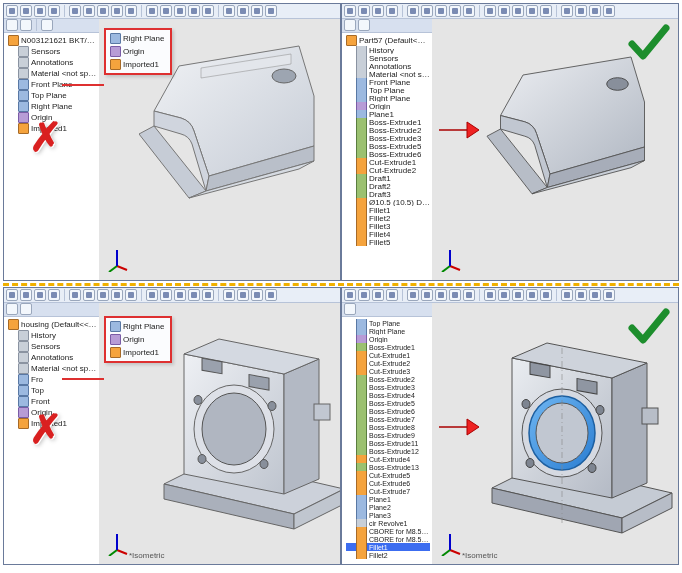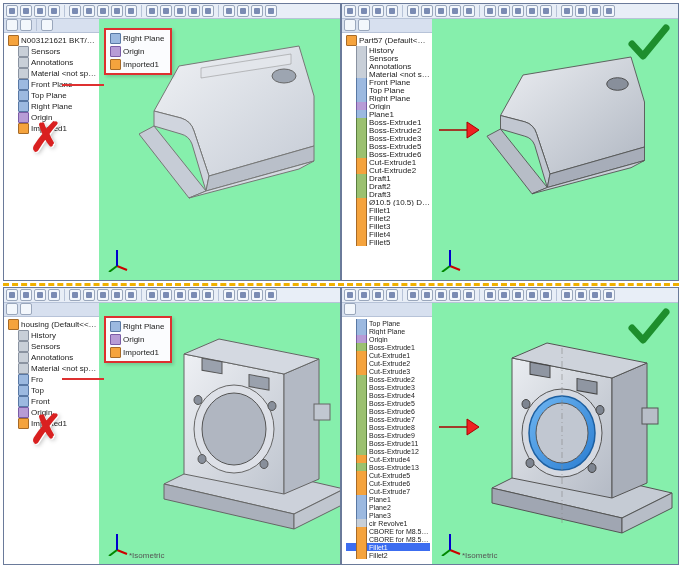--- a/index.html
+++ b/index.html
@@ -22,21 +22,21 @@
   .node .ico{width:9px;height:9px;border:1px solid #8a6b2d;background:#f6c55c;border-radius:1px;flex-shrink:0;}
   .node .ico.gr{background:#9bc170;border-color:#5a7d40;}
   .node .ico.or{background:#f5a33d;border-color:#a66a28;}
   .node .ico.bl{background:#9cb9e0;border-color:#5978a4;}
   .node .ico.pu{background:#b79cd6;border-color:#7a5ca6;}
   .node .ico.gy{background:#c8cfd8;border-color:#8a93a1;}
   .node span{overflow:hidden;text-overflow:ellipsis;}
   .sel{background:#3c6df0;color:#fff;}
   .indent1{padding-left:10px;}
   
-  .viewport{position:absolute;top:14px;bottom:0;right:0;background:#86efac;}
+  .viewport{position:absolute;top:14px;bottom:0;right:0;background:#e5e5e5;}
   .viewport.l1{left:95px;}
   .viewport.l2{left:90px;}
   .triad{position:absolute;left:6px;bottom:6px;}
   .viewlabel{position:absolute;left:30px;bottom:4px;font-size:8px;color:#555;}
   
   .callout{position:absolute;border:2px solid #de3030;background:#fbfcfe;padding:2px 6px 2px 4px;z-index:8;box-shadow:2px 2px 3px rgba(0,0,0,.15);}
   .callout .node{height:13px;}
   
   .xmark{position:absolute;font-size:40px;font-weight:bold;color:#d92020;text-shadow:1px 1px 0 #fff,2px 2px 4px rgba(0,0,0,.25);z-index:9;}
   .check{position:absolute;}

